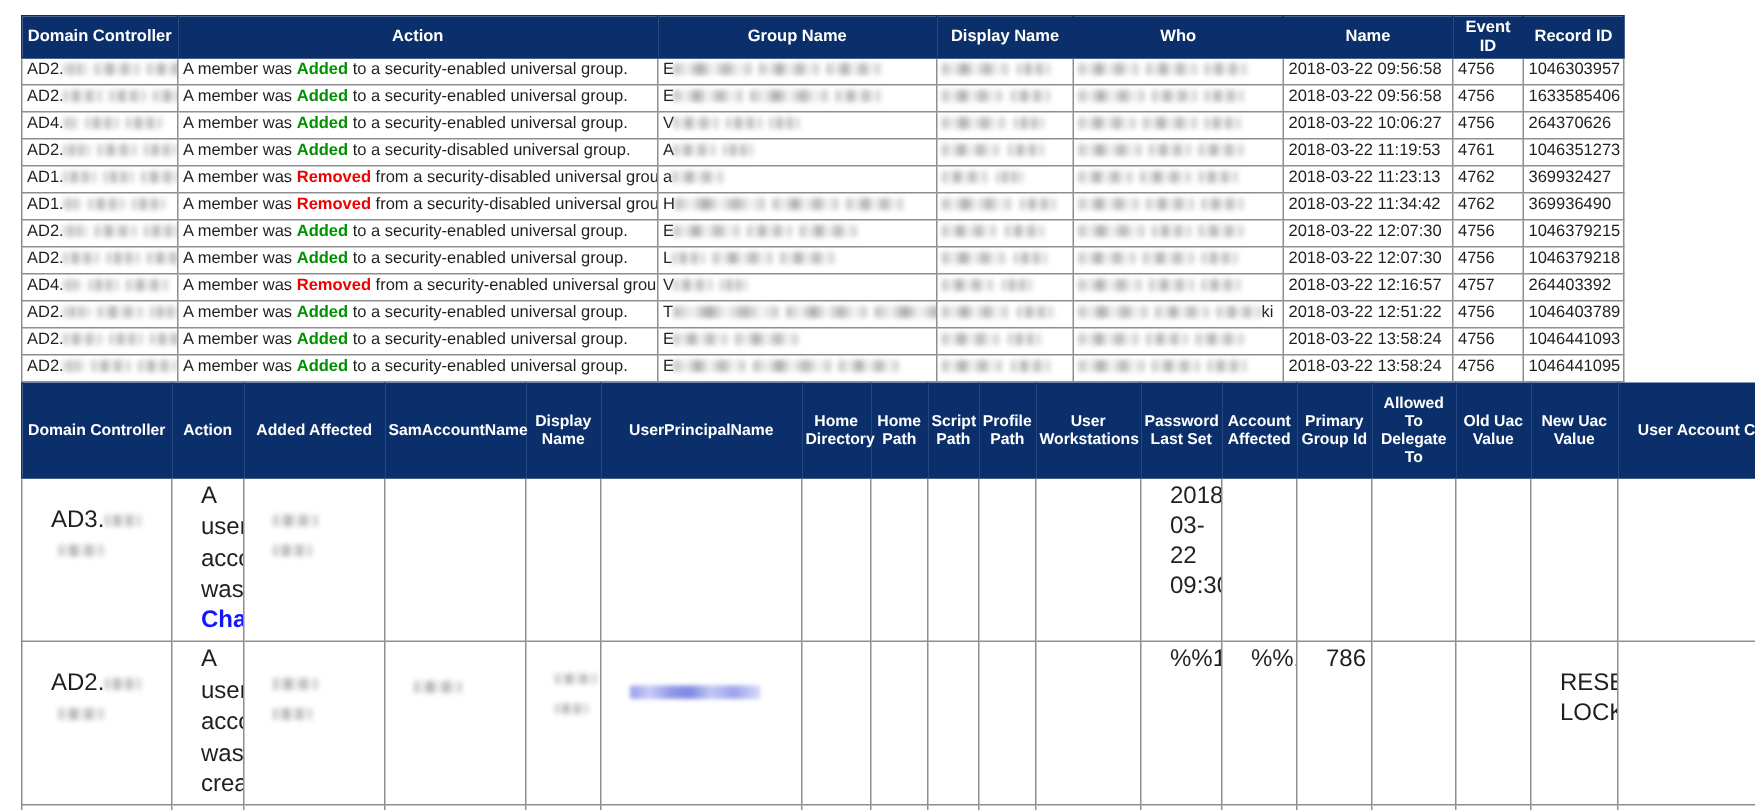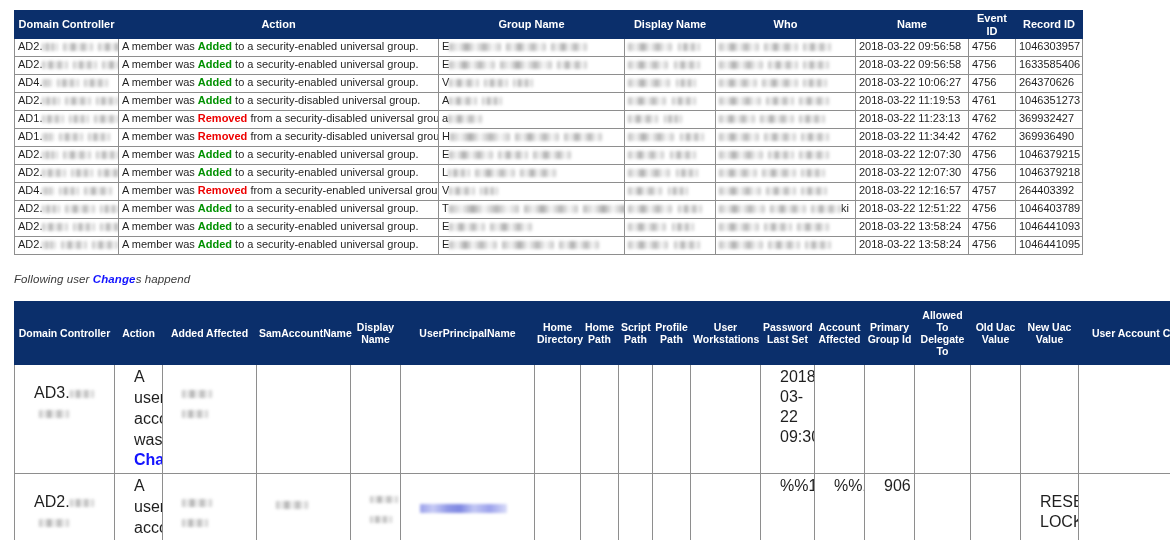--- a/index.html
+++ b/index.html
@@ -251,23 +251,20 @@
           <td><span>E</span><span class="blur " style="width:48px"></span><span style="display:inline-block;width:5px"></span><span class="blur " style="width:52px"></span><span style="display:inline-block;width:5px"></span><span class="blur " style="width:40px"></span></td>
           <td><span class="blur " style="width:40px"></span><span style="display:inline-block;width:6px"></span><span class="blur " style="width:26px"></span></td>
           <td><span class="blur " style="width:44px"></span><span style="display:inline-block;width:5px"></span><span class="blur " style="width:32px"></span><span style="display:inline-block;width:5px"></span><span class="blur " style="width:26px"></span></td>
           <td>2018-03-22 13:58:24</td>
           <td>4756</td>
           <td>1046441095</td>
         </tr>
       </tbody>
   </table>
 
-  <p class="caption caption2">
-    <span>Following user </span><span class="hl">Change</span><span>s happend</span>
-  </p>
 
   <table class="t2">
     <colgroup>
       <col style="width:100px">
         <col style="width:48px">
         <col style="width:94px">
         <col style="width:94px">
       <col style="width:50px">
         <col style="width:134px">
         <col style="width:46px">
@@ -347,21 +344,21 @@
           <td>
             <div style="padding-top:22px"><span class="sel"></span></div>
           </td>
           <td></td>
           <td></td>
           <td></td>
           <td></td>
           <td></td>
           <td>%%1794</td>
           <td>%%1794</td>
-          <td>906</td>
+          <td>786</td>
           <td></td>
           <td></td>
           <td>
             <div style="padding-top:16px">RESERVED,<br>LOCKOUT</div>
           </td>
           <td></td>
         </tr>
         <tr class="row-h3">
           <td class="dc">
             <div style="padding-top:16px"><span style="display:inline-block;width:5px"></span></div>

